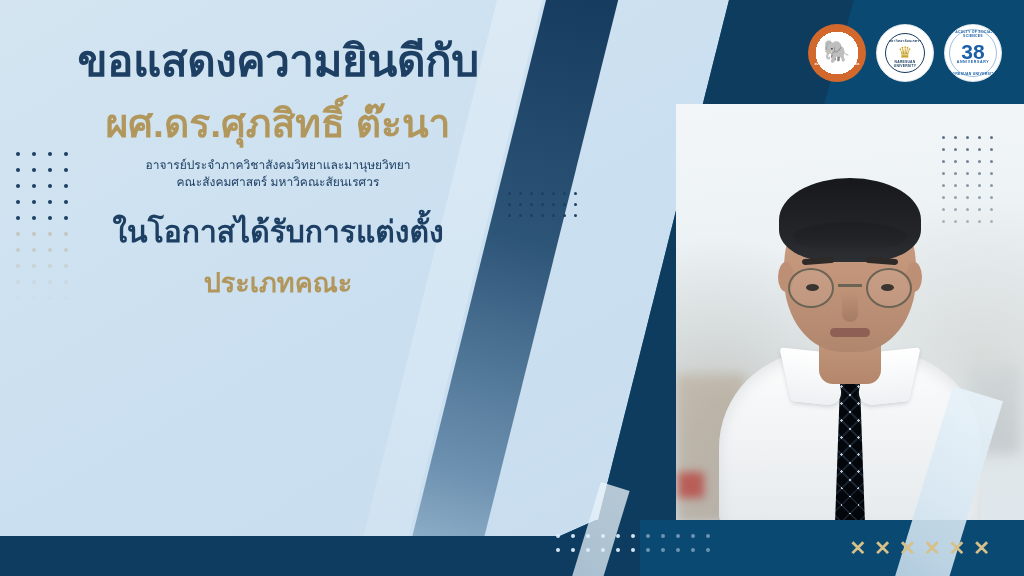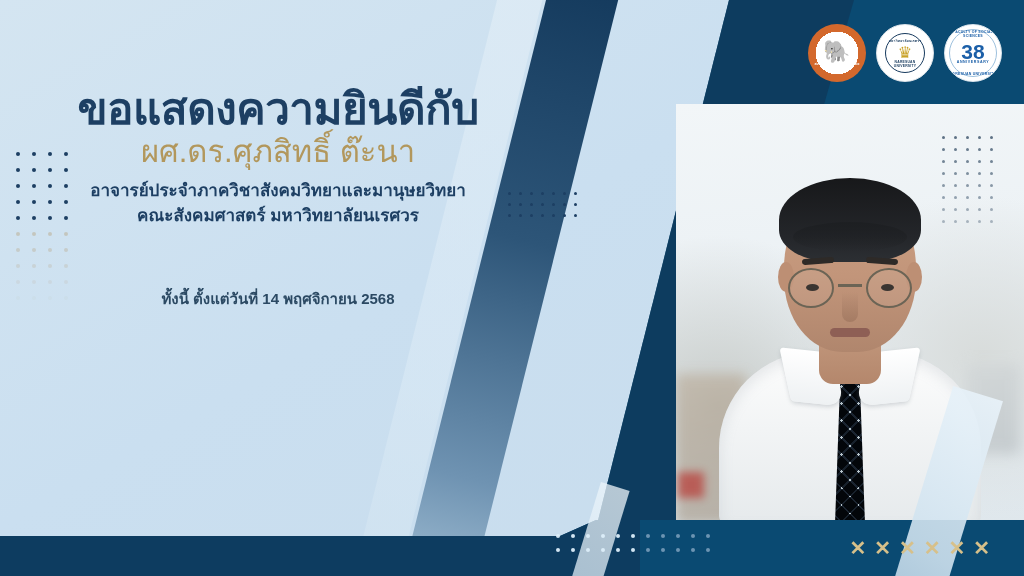--- a/index.html
+++ b/index.html
@@ -211,32 +211,32 @@
   }
   .logo-anniv .arc-top{ top:5px;} .logo-anniv .arc-bot{ bottom:5px;}
   .logo-anniv .ring{
     position:absolute; inset:4px; border:.8px solid #9dc0dd; border-radius:50%;
   }
 
   
   .text-col {
     position:absolute; left:0; top:0; width:556px; height:576px;
     display:flex; flex-direction:column; align-items:center;
-    padding-top:84px; z-index:6;
+    padding-top:36px; z-index:6;
   }
   .l1 {
     font-size:44px; font-weight:bold; color:#1d3f63; line-height:1.12;
     letter-spacing:-.5px;
   }
   .l2 {
-    font-size:31px; font-weight:normal; color:#b2975c; line-height:1.2;
-    margin-top:0;
+    font-size:39px; font-weight:bold; color:#b2975c; line-height:1.2;
+    margin-top:16px;
   }
   .l3, .l4 {
-    font-size:17px; font-weight:bold; color:#1d3f63; line-height:1.42;text-align:right;
+    font-size:12px; font-weight:normal; color:#1d3f63; line-height:1.42;text-align:right;
   }
   .l3 { margin-top:9px; }
   .gap-a { height:22px; }
   .l5, .l6 {
     font-size:30px; font-weight:bold; color:#1d3f63; line-height:1.24;
   }
   .gap-b { height:16px; }
   .l7, .l8 {
     font-size:27px; font-weight:bold; color:#b2975c; line-height:1.3;
   }
@@ -465,20 +465,21 @@
       <span>✕</span>
       <span>✕</span>
       <span>✕</span>
       <span>✕</span>
     </div>
 
   <div class="text-col">
     <div class="l1">ขอแสดงความยินดีกับ</div>
     <div class="l2">ผศ.ดร.ศุภสิทธิ์ ต๊ะนา</div>
     <div class="l3">อาจารย์ประจำภาควิชาสังคมวิทยาและมานุษยวิทยา</div>
-    <div class="l4">คณะสังคมศาสตร์ มหาวิทยาลัยนเรศวร</div>
+    <div class="l4">คณะสังคมศาสตร์ มหาวิคณะสัยนเรศวร</div>
     <div class="gap-a"></div>
+    <div class="l5">ในโอกาสได้รับการแต่งตั้ง</div>
     <div class="gap-b"></div>
+    <div class="l8">ประเภทคณะ</div>
     <div class="gap-c"></div>
-    <div class="l9">ทั้งนี้ ตั้งแต่วันที่ 14 พฤศจิกายน 2568</div>
   </div>
 
 </div>
 
 </body></html>

